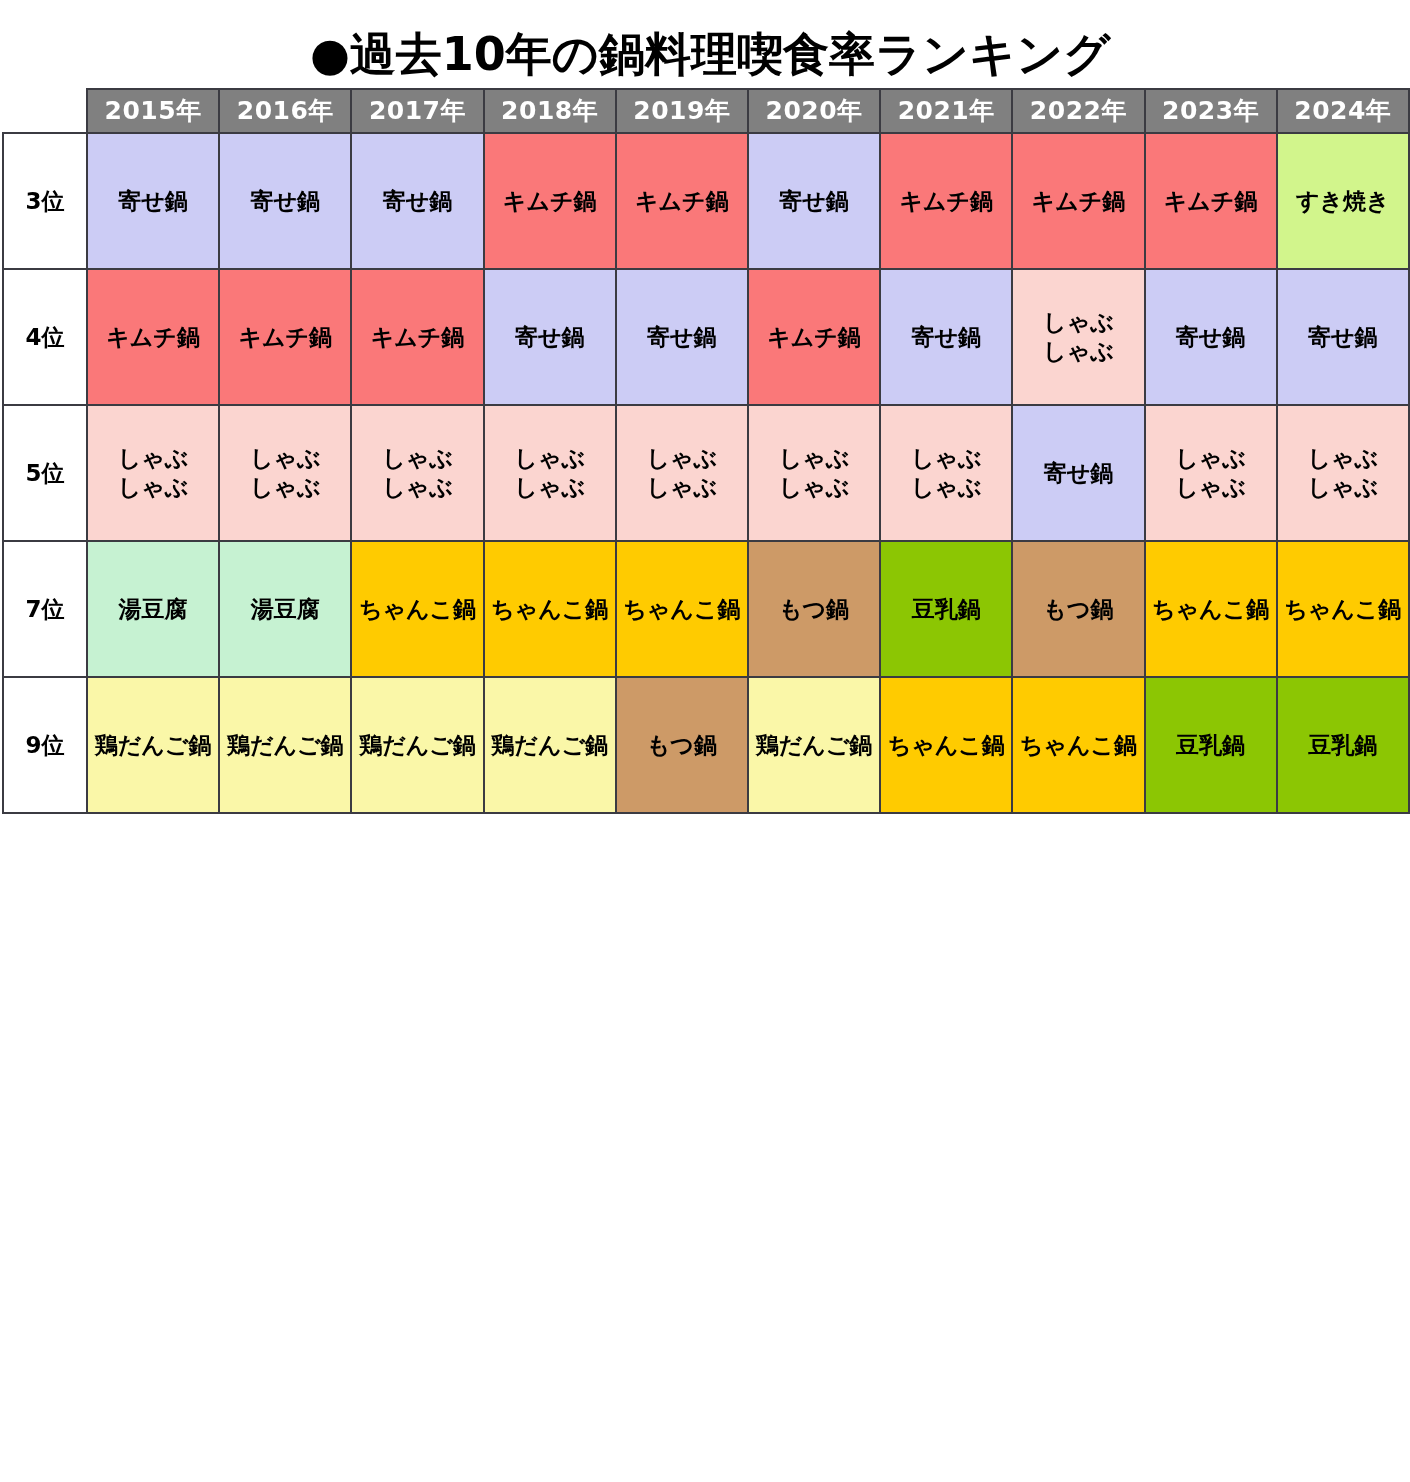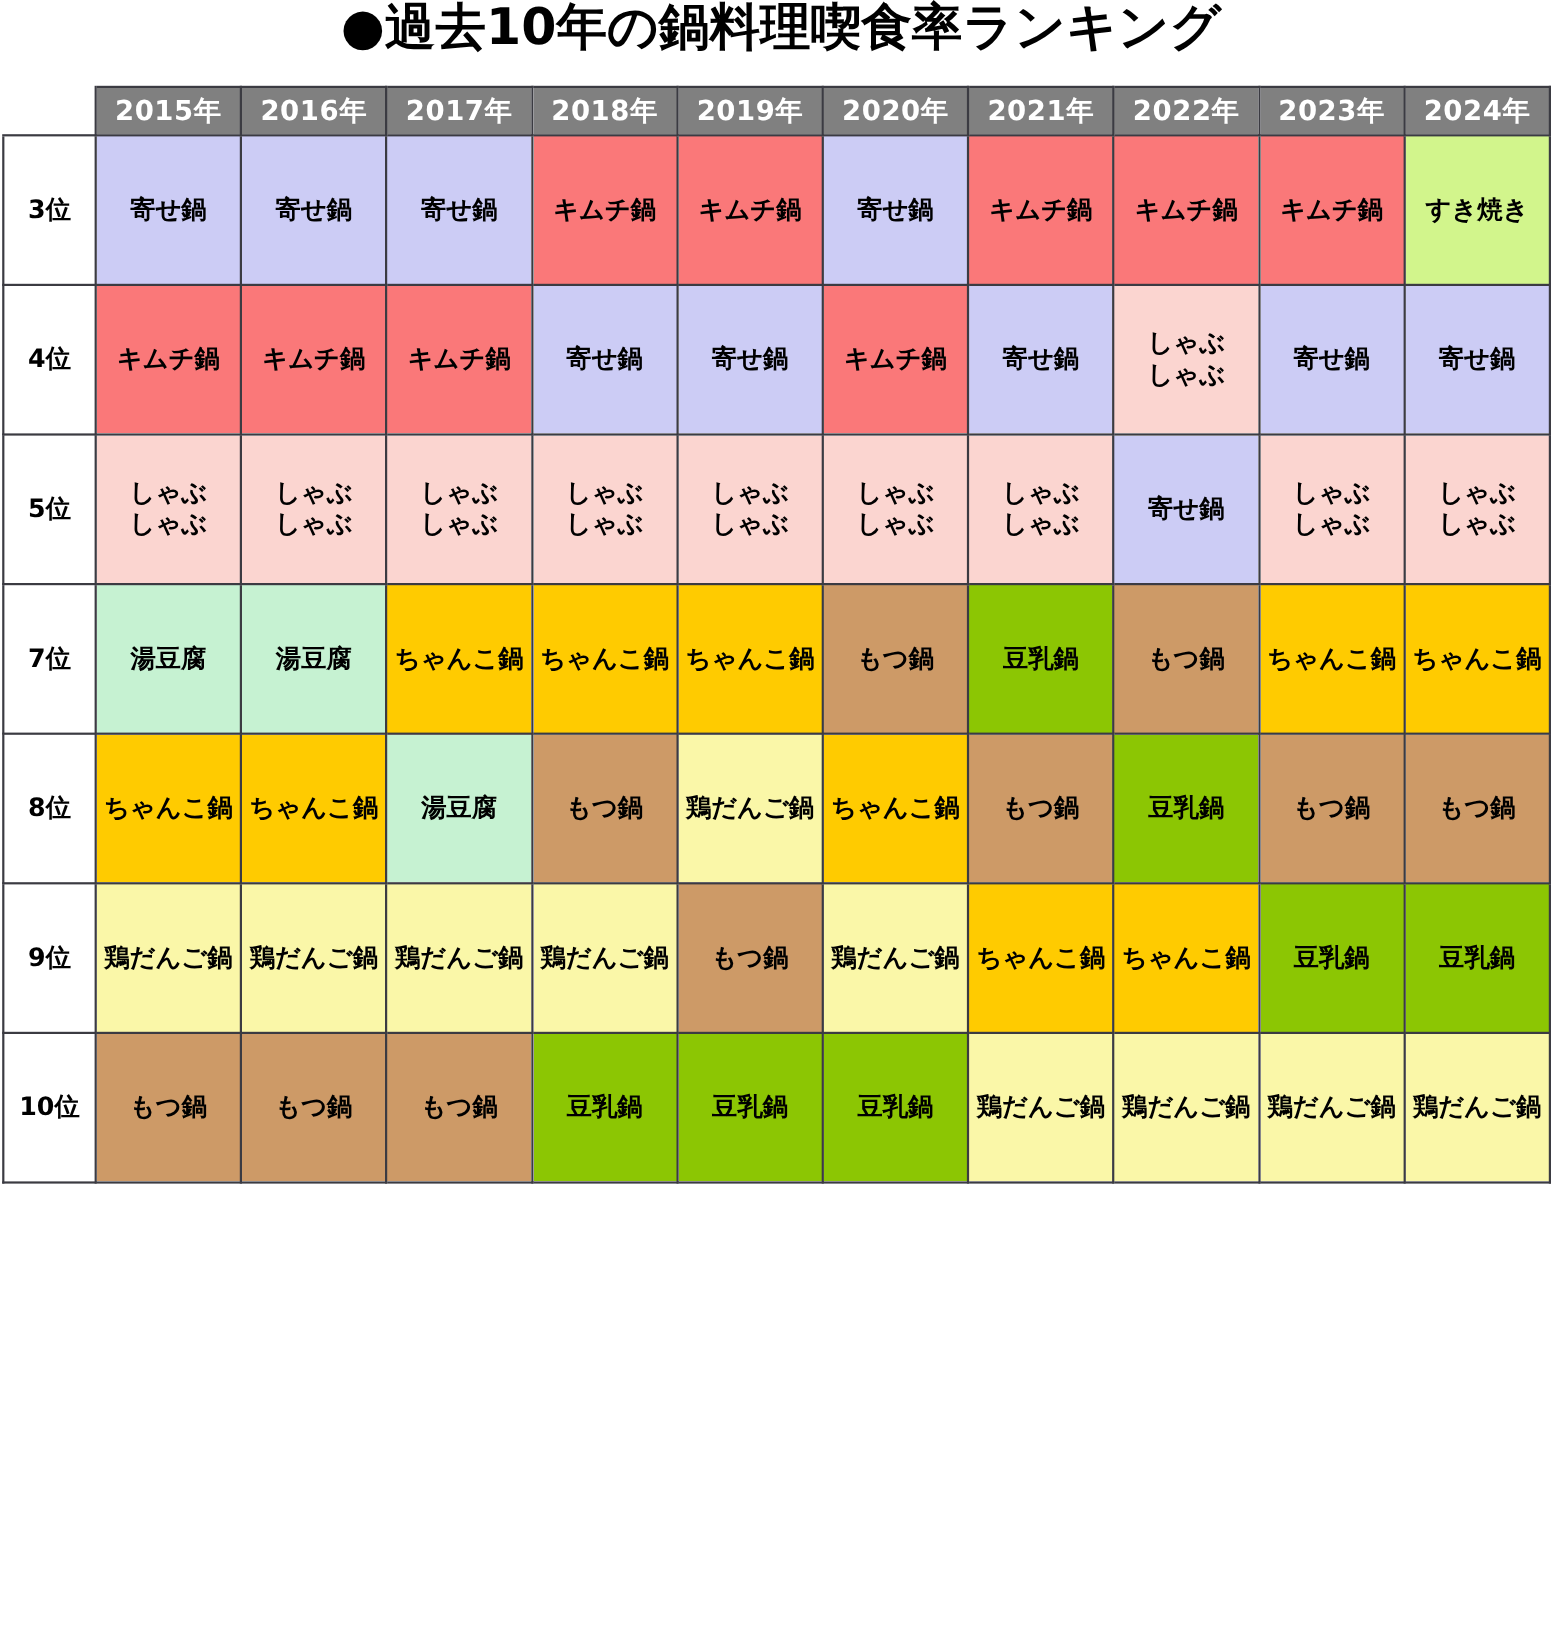--- a/index.html
+++ b/index.html
@@ -14,23 +14,23 @@
     font-family: "DejaVu Sans", "Liberation Sans", sans-serif;
     overflow: hidden;
   }
   #page {
     position: relative;
     width: 1410px;
     height: 1482px;
     box-sizing: border-box;
   }
   .title-bar {
-    height: 78px;
+    height: 88px;
     display: flex;
-    align-items: flex-end;
+    align-items: flex-start;
     justify-content: center;
     padding-left: 10px;
   }
   .title-text {
     font-size: 46px;
     font-weight: 700;
     color: #000000;
     letter-spacing: 0px;
     white-space: nowrap;
     line-height: 1;
@@ -167,54 +167,28 @@
           <td class="dish" style="background: rgb(255, 203, 0);">ちゃんこ鍋</td>
           <td class="dish" style="background: rgb(255, 203, 0);">ちゃんこ鍋</td>
           <td class="dish" style="background: rgb(255, 203, 0);">ちゃんこ鍋</td>
           <td class="dish" style="background: rgb(205, 154, 103);">もつ鍋</td>
           <td class="dish" style="background: rgb(140, 198, 3);">豆乳鍋</td>
           <td class="dish" style="background: rgb(205, 154, 103);">もつ鍋</td>
           <td class="dish" style="background: rgb(255, 203, 0);">ちゃんこ鍋</td>
           <td class="dish" style="background: rgb(255, 203, 0);">ちゃんこ鍋</td>
         </tr>
         <tr>
-          <td class="rank-cell">8位</td>
-          <td class="dish" style="background: rgb(255, 203, 0);">ちゃんこ鍋</td>
-          <td class="dish" style="background: rgb(255, 203, 0);">ちゃんこ鍋</td>
-          <td class="dish" style="background: rgb(198, 242, 210);">湯豆腐</td>
-          <td class="dish" style="background: rgb(205, 154, 103);">もつ鍋</td>
-          <td class="dish" style="background: rgb(250, 247, 168);">鶏だんご鍋</td>
-          <td class="dish" style="background: rgb(255, 203, 0);">ちゃんこ鍋</td>
-          <td class="dish" style="background: rgb(205, 154, 103);">もつ鍋</td>
-          <td class="dish" style="background: rgb(140, 198, 3);">豆乳鍋</td>
-          <td class="dish" style="background: rgb(205, 154, 103);">もつ鍋</td>
-          <td class="dish" style="background: rgb(205, 154, 103);">もつ鍋</td>
-        </tr>
-        <tr>
           <td class="rank-cell">9位</td>
           <td class="dish" style="background: rgb(250, 247, 168);">鶏だんご鍋</td>
           <td class="dish" style="background: rgb(250, 247, 168);">鶏だんご鍋</td>
           <td class="dish" style="background: rgb(250, 247, 168);">鶏だんご鍋</td>
           <td class="dish" style="background: rgb(250, 247, 168);">鶏だんご鍋</td>
           <td class="dish" style="background: rgb(205, 154, 103);">もつ鍋</td>
           <td class="dish" style="background: rgb(250, 247, 168);">鶏だんご鍋</td>
           <td class="dish" style="background: rgb(255, 203, 0);">ちゃんこ鍋</td>
           <td class="dish" style="background: rgb(255, 203, 0);">ちゃんこ鍋</td>
           <td class="dish" style="background: rgb(140, 198, 3);">豆乳鍋</td>
           <td class="dish" style="background: rgb(140, 198, 3);">豆乳鍋</td>
         </tr>
-        <tr>
-          <td class="rank-cell">10位</td>
-          <td class="dish" style="background: rgb(205, 154, 103);">もつ鍋</td>
-          <td class="dish" style="background: rgb(205, 154, 103);">もつ鍋</td>
-          <td class="dish" style="background: rgb(205, 154, 103);">もつ鍋</td>
-          <td class="dish" style="background: rgb(140, 198, 3);">豆乳鍋</td>
-          <td class="dish" style="background: rgb(140, 198, 3);">豆乳鍋</td>
-          <td class="dish" style="background: rgb(140, 198, 3);">豆乳鍋</td>
-          <td class="dish" style="background: rgb(250, 247, 168);">鶏だんご鍋</td>
-          <td class="dish" style="background: rgb(250, 247, 168);">鶏だんご鍋</td>
-          <td class="dish" style="background: rgb(250, 247, 168);">鶏だんご鍋</td>
-          <td class="dish" style="background: rgb(250, 247, 168);">鶏だんご鍋</td>
-        </tr>
       </tbody>
   </table>
 
 </div>
 
 </body></html>

